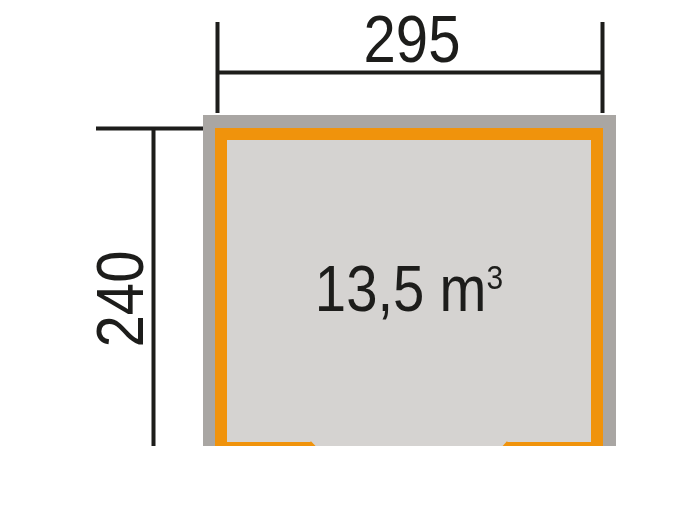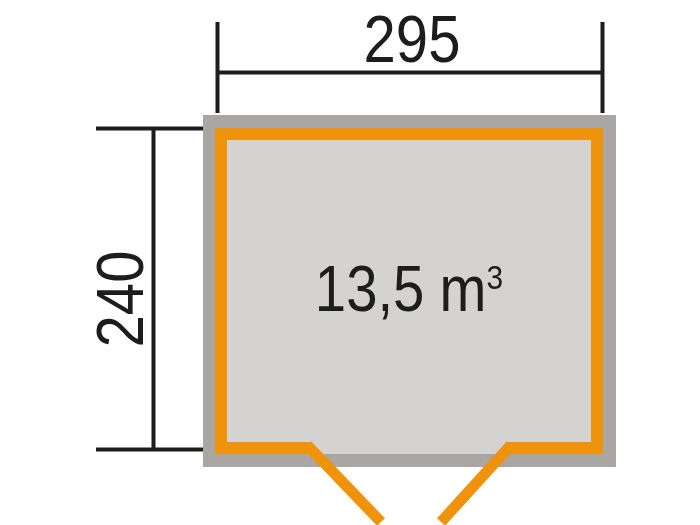--- a/index.html
+++ b/index.html
@@ -4,21 +4,21 @@
 <style>
   html, body {
     margin: 0;
     padding: 0;
     background: #ffffff;
     font-family: "Liberation Sans", sans-serif;
   }
   .canvas {
     position: relative;
     width: 700px;
-    height: 525px;
+    height: 446px;
     background: #ffffff;
     overflow: hidden;
   }
   .plan-svg {
     position: absolute;
     left: 0;
     top: 0;
   }
   .dim-label {
     position: absolute;

